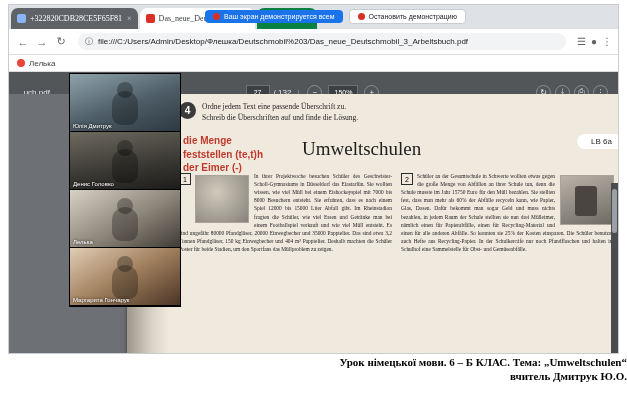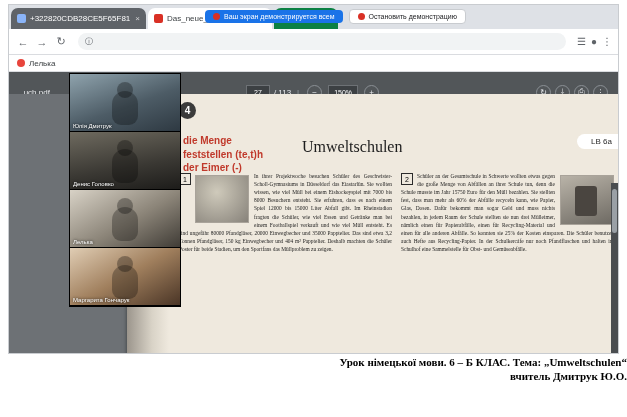--- a/index.html
+++ b/index.html
@@ -16,21 +16,21 @@
     overflow:hidden;
   }
   
   .tabstrip{
     height:24px;background:#dee1e6;display:flex;align-items:flex-end;
     padding-left:2px;box-sizing:border-box;position:relative;
   }
   .tab{
     height:21px;border-radius:7px 7px 0 0;display:flex;align-items:center;
     padding:0 6px;font-size:8px;color:#3c4043;margin-right:2px;
-    max-width:150px;overflow:hidden;white-space:nowrap;box-sizing:border-box;
+    max-width:150px;overflow:hidden;white-space:nowrap;box-sizing:border-box;font-family:Liberation Serif, serif;
   }
   .tab .favicon{
     width:9px;height:9px;border-radius:2px;margin-right:4px;flex:0 0 auto;
   }
   .tab .tlabel{overflow:hidden;text-overflow:ellipsis;white-space:nowrap;}
   .tab.active{background:#ffffff;}
   .tab.green{background:#0b8043;color:#ffffff;}
   .tab.grey{background:#5f6368;color:#ffffff;}
   .tabclose{margin-left:5px;font-size:8px;opacity:.7;}
   
@@ -108,21 +108,21 @@
     font-size:10px;display:flex;align-items:center;justify-content:center;
     flex:0 0 auto;margin-right:6px;font-weight:bold;
   }
   .instr{font-size:7.5px;color:#1d1d1d;line-height:1.45;font-family:"Liberation Serif",serif;}
   .redtitle{
     position:absolute;left:56px;top:40px;width:92px;color:#c0392b;
     font-size:10px;font-weight:bold;line-height:1.35;
     font-family:Liberation Sans, sans-serif;
   }
   .bigtitle{
-    position:absolute;left:175px;top:44px;font-size:16px;color:#1d1d1d;
+    position:absolute;left:175px;top:44px;font-size:19px;color:#1d1d1d;
     font-family:"Liberation Serif",serif;
   }
   .lbtag{
     position:absolute;right:0;top:40px;background:#ffffff;color:#2b2b2b;
     font-size:8px;padding:3px 10px 3px 14px;border-radius:10px 0 0 10px;
   }
   .textcols{
     position:absolute;left:52px;top:78px;right:8px;bottom:4px;display:flex;gap:9px;
   }
   .tcol{flex:1;position:relative;}
@@ -227,57 +227,62 @@
       </div>
     </div>
   </div>
 
   <div class="toolbar">
     <div class="navbtn">←</div>
     <div class="navbtn">→</div>
     <div class="navbtn">↻</div>
     <div class="omnibox">
       <span class="lockico">ⓘ</span>
+      <span class="urltxt">file:///C:/Users/Admin/Desktop/Флешка/Deutschmobil%203/Das_neue_Deutschmobil_3_Arbeitsbuch.pdf</span>
     </div>
     <div class="tbright">
       <span>☰</span>
       <span>●</span>
       <span>⋮</span>
     </div>
   </div>
 
   <div class="bookmarks">
     <div class="bm">
       <span class="bmico"></span>
       <span>Лелька</span>
     </div>
   </div>
 
   <div class="pdfbar">
     <span class="pdfname">...uch.pdf</span>
     <span class="pagebox">27</span>
-    <span>/ 113</span>
+    <span>/ 132</span>
     <span class="sep">|</span>
     <span class="circbtn">−</span>
     <span class="zoombox">150%</span>
     <span class="circbtn">+</span>
     <span class="pdfright">
       <span class="circbtn">↻</span>
       <span class="circbtn">⤓</span>
       <span class="circbtn">⎙</span>
       <span class="circbtn">⋮</span>
     </span>
   </div>
 
   <div class="docarea">
     <div class="page">
       <div class="spine"></div>
 
       <div class="col-head">
         <div class="numcircle">4</div>
+        <div class="instr">
+          <div>Ordne jedem Text eine passende Überschrift zu.</div>
+          <div>Schreib die Überschriften auf und finde die Lösung.</div>
+        </div>
       </div>
 
       <div class="redtitle">die Menge feststellen (te,t)h der Eimer (-)</div>
       <div class="bigtitle">Umweltschulen</div>
       <div class="lbtag">LB 6a</div>
 
       <div class="textcols">
         <div class="tcol">
           <span class="tnum">1</span>
           <div class="figl"></div>

